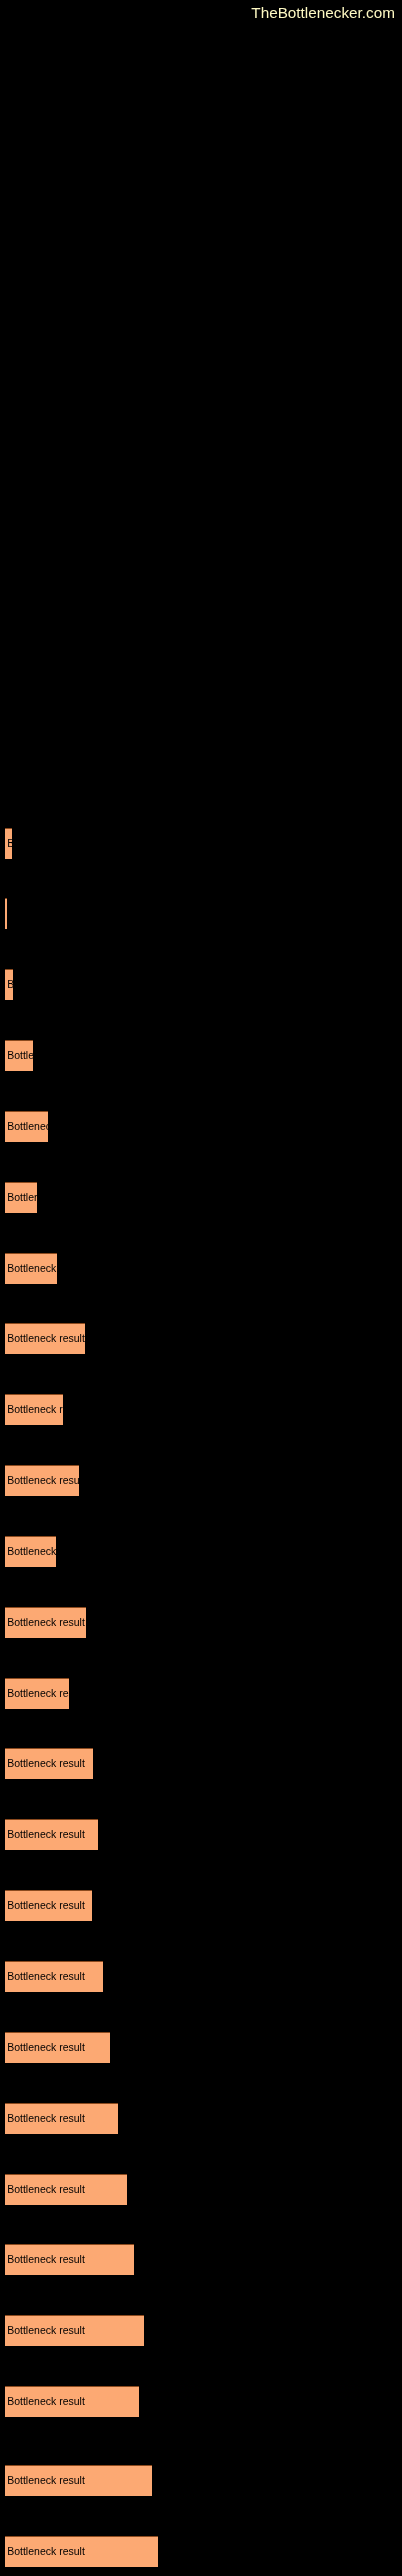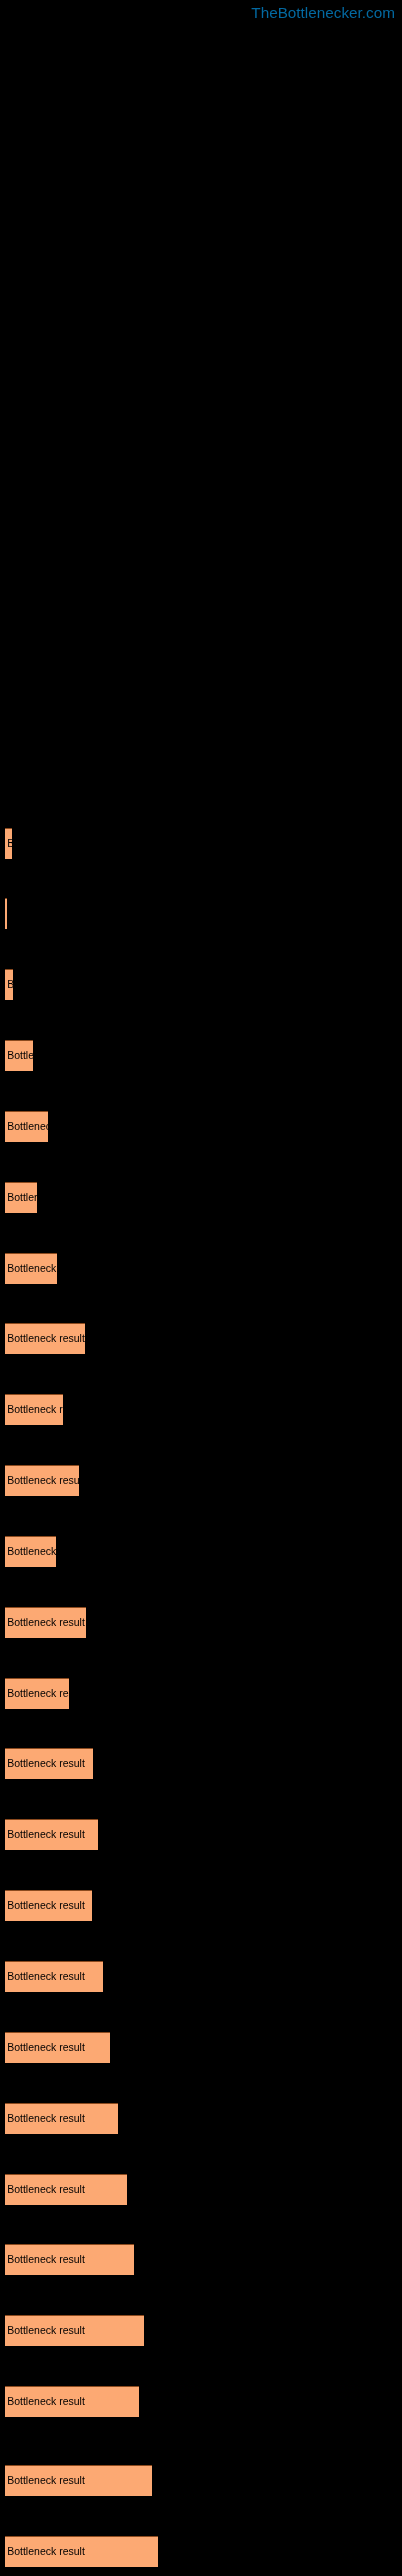--- a/index.html
+++ b/index.html
@@ -18,21 +18,21 @@
   #page {
     position: relative;
     width: 403px;
     height: 2576px;
     background: #000000;
   }
   #site-title {
     position: absolute;
     top: 3.2px;
     right: 8px;
-    color: #0369a1;
+    color: #fef9c3;
     font-size: 15.3px;
     font-family: "Liberation Sans", sans-serif;
     letter-spacing: 0px;
     white-space: nowrap;
     line-height: 19.3px;
   }
   #chart-area {
     position: absolute;
     left: 0;
     top: 0;

